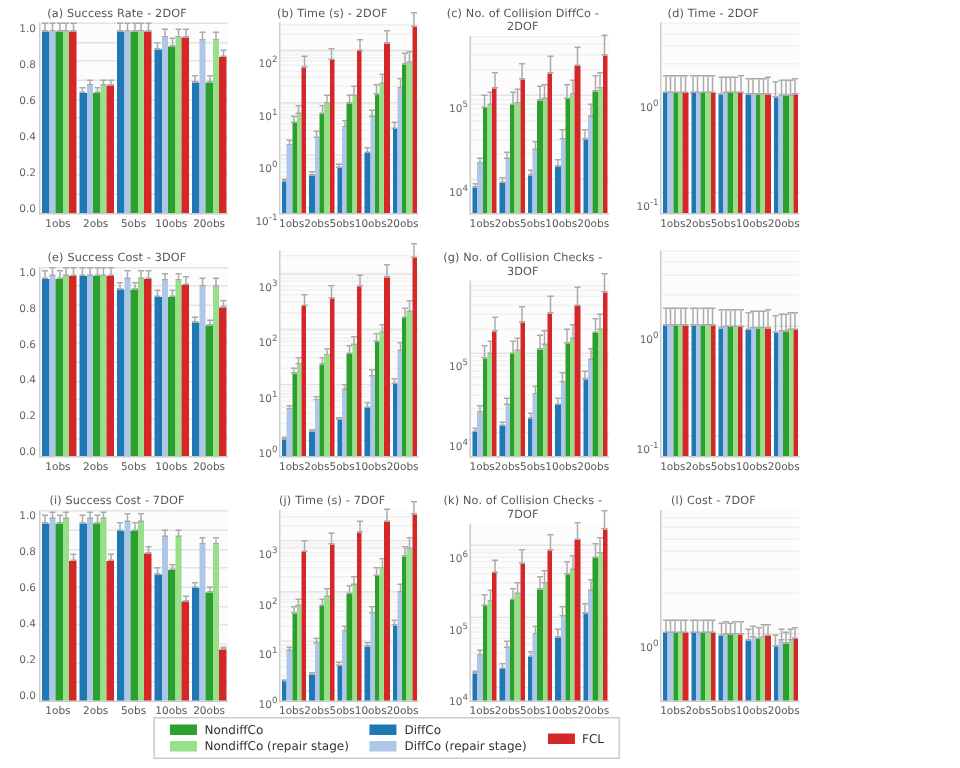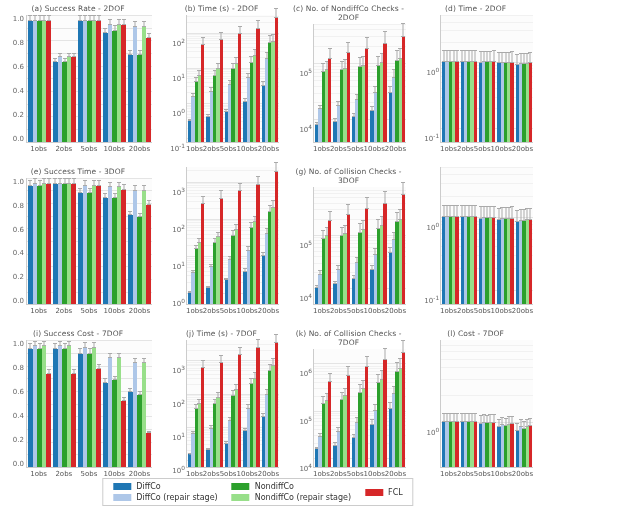--- a/index.html
+++ b/index.html
@@ -548,21 +548,21 @@
         </div>
         <div class="x-axis">
           <div class="x-tick">1obs</div>
           <div class="x-tick">2obs</div>
           <div class="x-tick">5obs</div>
           <div class="x-tick">10obs</div>
           <div class="x-tick">20obs</div>
         </div>
       </div>
       <div class="panel">
-        <div class="panel-title">(c) No. of NondiffCo Checks - 2DOF</div>
+        <div class="panel-title">(c) No. of Collision DiffCo - 2DOF</div>
         <div class="plot">
           <div class="y-axis">
             <span>&nbsp;</span>
           </div>
           <div class="plot-area">
             <div class="gridlines-log">
               <div style="top: 80.9524%; opacity: 1;"></div>
               <div style="top: 66.6176%; opacity: 0.45;"></div>
               <div style="top: 58.2323%; opacity: 0.45;"></div>
               <div style="top: 52.2829%; opacity: 0.45;"></div>
@@ -892,21 +892,21 @@
         </div>
         <div class="x-axis">
           <div class="x-tick">1obs</div>
           <div class="x-tick">2obs</div>
           <div class="x-tick">5obs</div>
           <div class="x-tick">10obs</div>
           <div class="x-tick">20obs</div>
         </div>
       </div>
       <div class="panel">
-        <div class="panel-title">(e) Success Time - 3DOF</div>
+        <div class="panel-title">(e) Success Cost - 3DOF</div>
         <div class="plot">
           <div class="y-axis">
             <span>1.0</span>
             <span>0.8</span>
             <span>0.6</span>
             <span>0.4</span>
             <span>0.2</span>
             <span>0.0</span>
           </div>
           <div class="plot-area">
@@ -2305,36 +2305,36 @@
           <div class="x-tick">5obs</div>
           <div class="x-tick">10obs</div>
           <div class="x-tick">20obs</div>
         </div>
       </div>
     </div>
 
   <div class="legend" id="legend">
       <div class="legend-col">
         <div class="legend-item">
+          <span class="swatch c-nondiffco"></span>
+          <span>NondiffCo</span>
+        </div>
+        <div class="legend-item">
+          <span class="swatch c-nondiffco-r"></span>
+          <span>NondiffCo (repair stage)</span>
+        </div>
+      </div>
+      <div class="legend-col">
+        <div class="legend-item">
           <span class="swatch c-diffco"></span>
           <span>DiffCo</span>
         </div>
         <div class="legend-item">
           <span class="swatch c-diffco-rep"></span>
           <span>DiffCo (repair stage)</span>
-        </div>
-      </div>
-      <div class="legend-col">
-        <div class="legend-item">
-          <span class="swatch c-nondiffco"></span>
-          <span>NondiffCo</span>
-        </div>
-        <div class="legend-item">
-          <span class="swatch c-nondiffco-r"></span>
-          <span>NondiffCo (repair stage)</span>
         </div>
       </div>
       <div class="legend-col">
         <div class="legend-item">
           <span class="swatch c-fcl"></span>
           <span>FCL</span>
         </div>
       </div>
     </div>
 </div>

